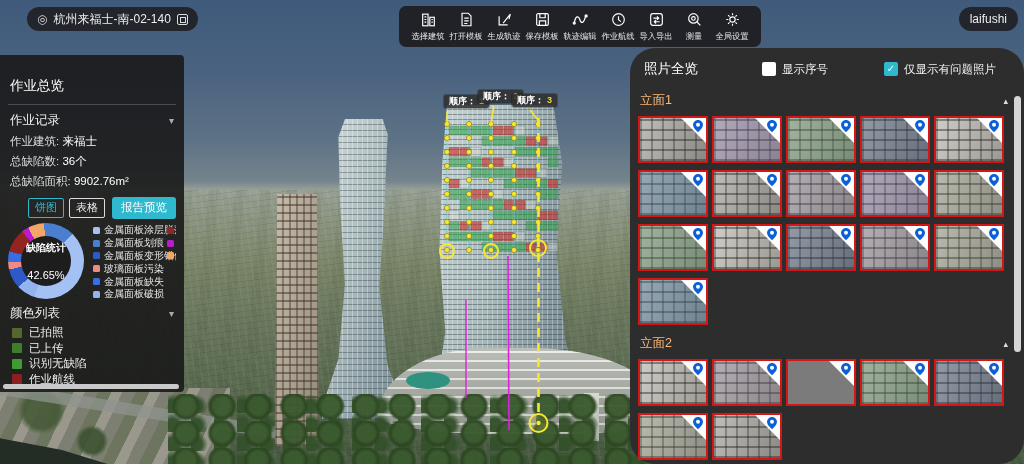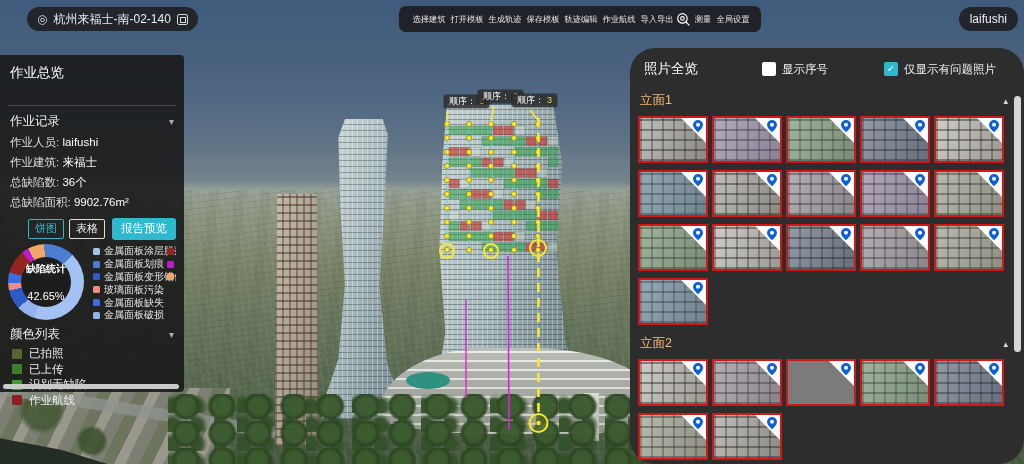--- a/index.html
+++ b/index.html
@@ -55,47 +55,47 @@
     background:#2f9180; border-radius:50%; }
   .white-lowrise { position:absolute; left:584px; top:393px; width:15px; height:48px;
     background:linear-gradient(#d6dad2,#aab0a6); }
   .park { position:absolute; left:168px; top:394px; width:520px; height:70px;
     background-image:
       radial-gradient(circle at 50% 45%, #3a5a2e 0 36%, #2a451f 52%, rgba(42,69,31,0) 64%),
       radial-gradient(circle at 20% 65%, #33512a 0 30%, rgba(42,69,31,0) 55%);
     background-size:36px 27px, 23px 19px; opacity:.95; }
 
   
-  #overlay { position:absolute; inset:0; z-index:3; pointer-events:none; }
+  #overlay { position:absolute; inset:0; z-index:3; pointer-events:none;font-weight:bold; }
   .order-chip { position:absolute; display:flex; align-items:center; gap:3px;
     background:rgba(48,48,48,.88); border-radius:2px; padding:2px 5px;
     font-size:9px; color:#fff; line-height:1; box-shadow:0 0 0 1px rgba(0,0,0,.25); }
   .order-chip .num { color:#f3d73c; }
 
   
   .chip { position:absolute; background:rgba(32,33,36,.92); color:#eee; border-radius:13px;
     display:flex; align-items:center; z-index:6; }
   #title-chip { left:27px; top:7px; height:24px; padding:0 10px; gap:6px; font-size:12px; }
   #title-chip .target { font-size:12px; color:#ddd; }
   .sq-outer { width:11px; height:11px; border:1.4px solid #ddd; border-radius:2px; position:relative; }
   .sq-outer::after { content:''; position:absolute; left:2px; top:2px; width:4.5px; height:4.5px;
     border:1.2px solid #ddd; }
   #user-chip { right:6px; top:7px; height:24px; padding:0 11px; font-size:12px; border-radius:12px; }
 
   #toolbar { position:absolute; left:399px; top:6px; z-index:6; background:rgba(30,31,34,.94);
     border-radius:7px; padding:5px 10px 4px; display:flex; }
-  .tool-btn { width:38px; display:flex; flex-direction:row; align-items:center; gap:2px;
+  .tool-btn { width:38px; display:flex; flex-direction:column; align-items:center; gap:2px;
     cursor:pointer; }
   .tool-btn svg { width:17px; height:17px; }
   .tool-btn .tlabel { font-size:9px; color:#e8e8e8; white-space:nowrap; transform:scale(.92); }
 
   
   #left-panel { position:absolute; left:0; top:55px; width:184px; height:337px; z-index:5;
     background:rgba(25,25,26,.90); color:#ddd; border-radius:0 4px 4px 0; padding:6px 8px 8px; }
-  .lp-title { font-size:13.5px; color:#fff; padding:3px 2px 23px; border-bottom:1px solid #4b4b4b; }
+  .lp-title { font-size:13.5px; color:#fff; padding:3px 2px 9px; border-bottom:1px solid #4b4b4b;margin-top:13px; }
   .lp-row { display:flex; justify-content:space-between; align-items:center; padding:7px 2px 2px; }
   .lp-sec { font-size:12.5px; color:#eee; }
   .lp-caret { color:#aaa; font-size:10px; cursor:pointer; }
   .kv { font-size:11.5px; color:#ddd; padding:2.5px 2px; }
   .kv b { font-weight:normal; color:#fff; }
   .tab-row { display:flex; align-items:center; margin:6px 0 4px; gap:5px; }
   .tab { font-size:11px; padding:1px 6px 2px; border:1px solid #ddd; color:#eee;
     border-radius:2px; cursor:pointer; }
   .tab.active { border-color:var(--accent,#2fb9cf); color:var(--accent,#2fb9cf);margin-left:20px; }
   .report-btn { margin-left:auto; background:var(--accent,#2fb9cf); color:#fff; font-size:11.5px;
@@ -425,22 +425,20 @@
   </div>
 
   <div id="left-panel">
     <div class="lp-title">作业总览</div>
 
     <div class="lp-row">
       <span class="lp-sec">作业记录</span>
       <span class="lp-caret">▾</span>
     </div>
     <div class="kv">
-      <span>作业人员:</span> <b>laifushi</b></div>
-    <div class="kv">
       <span>作业建筑:</span> <b>来福士</b></div>
 
     <div class="kv">
       <span>总缺陷数:</span> <b>36个</b></div>
     <div class="kv">
       <span>总缺陷面积:</span> <b>9902.76m²</b></div>
 
     <div class="tab-row">
       <span class="tab active">饼图</span>
       <span class="tab">表格</span>

